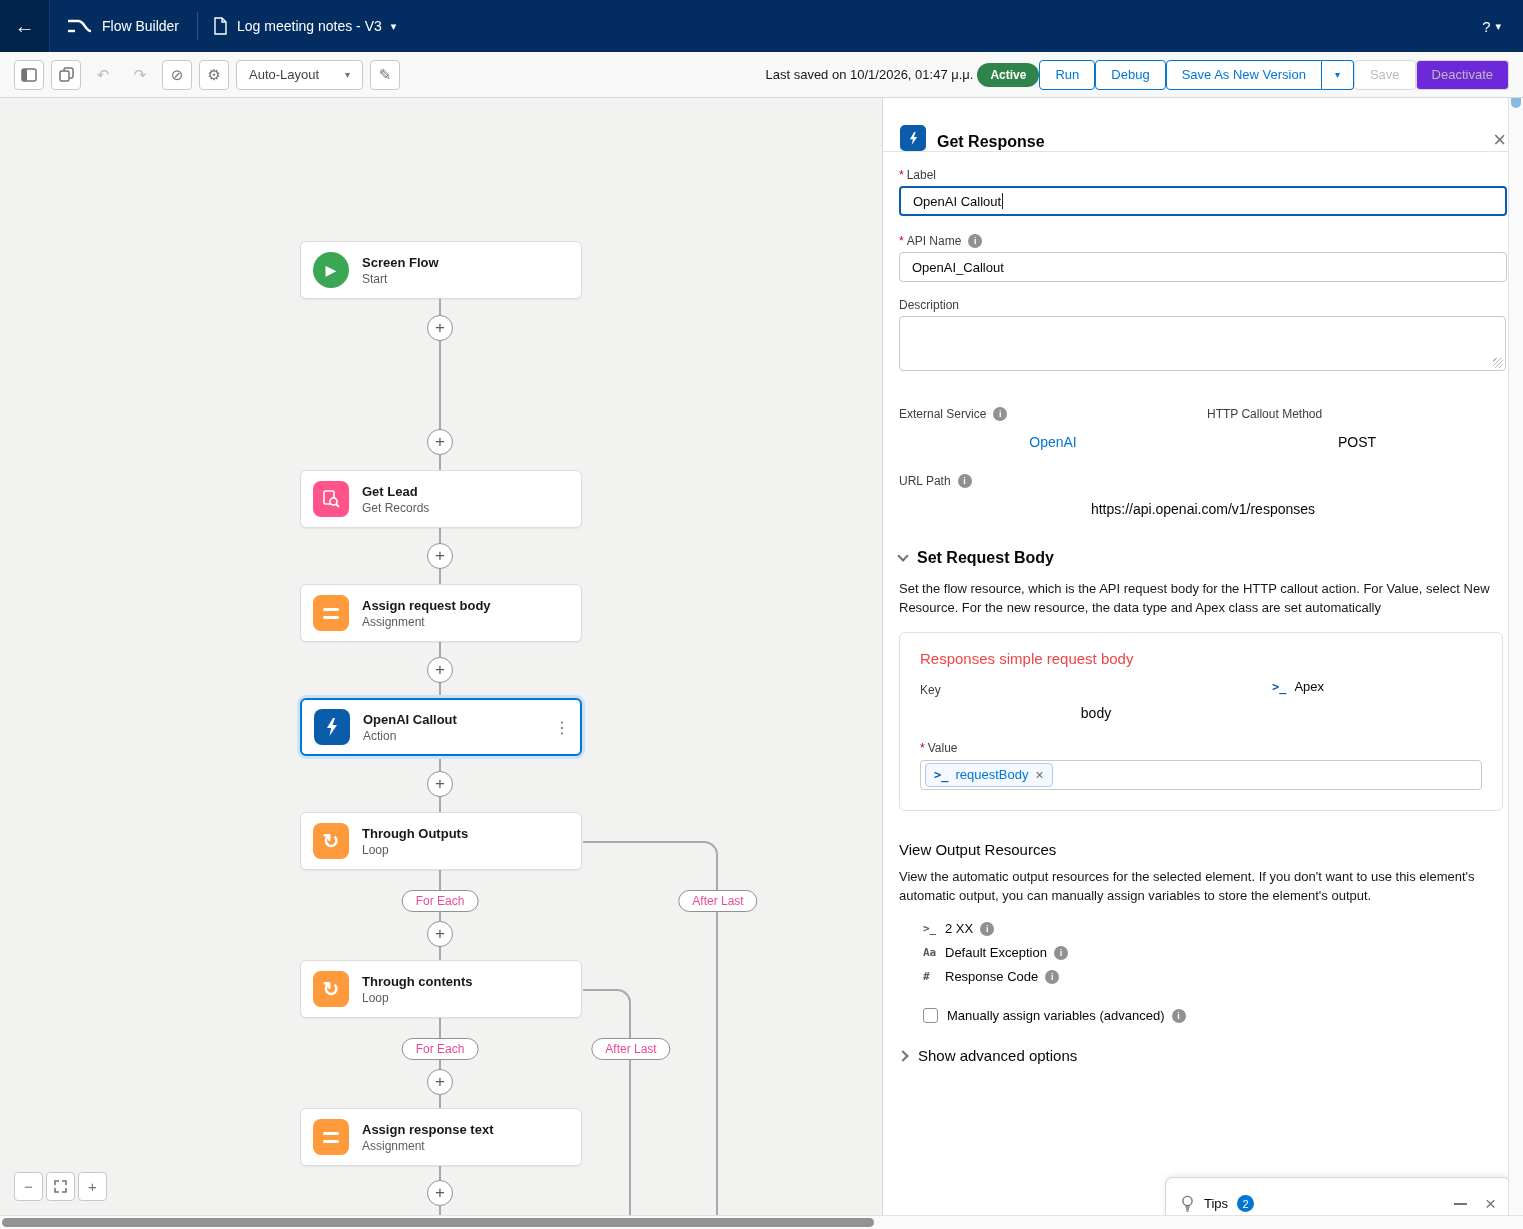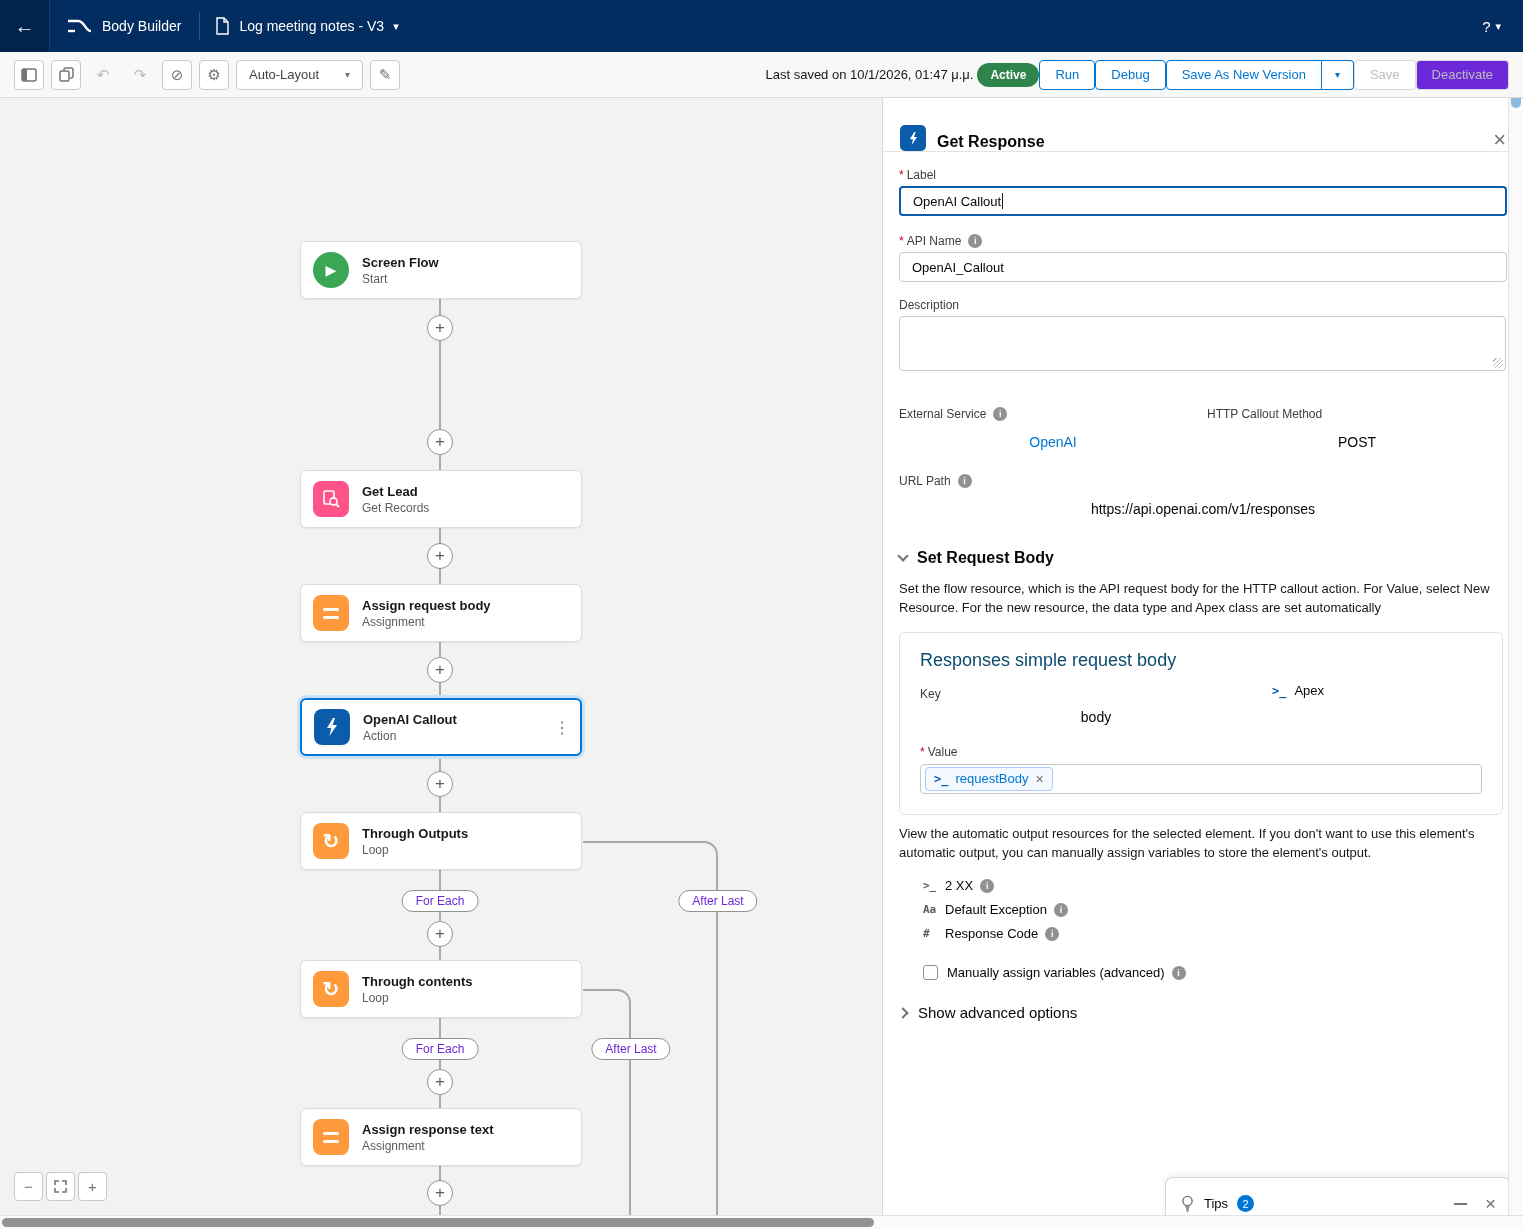--- a/index.html
+++ b/index.html
@@ -50,21 +50,21 @@
   .icon-records { background:#ff538a; }
   .icon-assign { background:#ff9a3c; flex-direction:column; gap:5px; }
   .icon-assign .bar { width:16px; height:3px; background:#fff; border-radius:2px; }
   .icon-action { background:#0b5cab; }
   .icon-loop { background:#ff9a3c; font-size:20px; font-weight:bold; }
   .node-title { font-size:13px; font-weight:bold; color:#181818; }
   .node-sub { font-size:12px; color:#5c5c5c; margin-top:2px; }
   .node-menu { position:absolute; right:10px; top:50%; transform:translateY(-50%); color:#747474; font-size:16px; cursor:pointer; }
 
   .plus { position:absolute; left:427px; width:26px; height:26px; border-radius:50%; background:#fff; border:1px solid #919191; color:#5c5c5c; display:flex; align-items:center; justify-content:center; font-size:17px; z-index:4; cursor:pointer; }
-  .badge { position:absolute; background:#fff; border:1px solid #919191; border-radius:12px; padding:3px 13px; font-size:12px; color:#6d28d9; z-index:4; white-space:nowrap; }
+  .badge { position:absolute; background:#fff; border:1px solid #919191; border-radius:12px; padding:3px 13px; font-size:12px; color:#ec4899; z-index:4; white-space:nowrap; }
 
   .zoom-controls { position:absolute; left:14px; bottom:28px; display:flex; gap:3px; z-index:5; }
   .zoom-btn { width:29px; height:29px; background:#fff; border:1px solid #c9c9c9; border-radius:4px; display:flex; align-items:center; justify-content:center; color:#747474; font-size:15px; cursor:pointer; }
 
   
   .panel { position:absolute; top:98px; left:882px; right:0; bottom:0; background:#fff; border-left:1px solid #d9d9d9; z-index:6; }
   .panel-header { height:54px; display:flex; align-items:flex-end; gap:11px; padding:0 17px; border-bottom:1px solid #e3e3e3; }
   .panel-icon { width:26px; height:26px; border-radius:5px; background:#0b5cab; display:flex; align-items:center; justify-content:center; flex:0 0 26px; }
   .panel-title { font-size:16px; font-weight:bold; color:#080707; }
   .panel-close { margin-left:auto; font-size:22px; color:#747474; cursor:pointer; line-height:1; }
@@ -83,21 +83,21 @@
   .two-col { display:grid; grid-template-columns:308px 1fr; margin-top:36px; }
   .value-text { margin-top:13px; font-size:14px; color:#080707;text-align:center; }
   .link { color:#0176d3; cursor:pointer; }
 
   .section-head { display:flex; align-items:center; gap:10px; margin-top:32px; font-size:16px; font-weight:bold; color:#080707; cursor:pointer; }
   .chev-down { width:8px; height:8px; border-left:2px solid #747474; border-bottom:2px solid #747474; transform:rotate(-45deg); margin-top:-4px; }
   .chev-right { width:8px; height:8px; border-top:2px solid #747474; border-right:2px solid #747474; transform:rotate(45deg); }
   .help-text { margin-top:13px; font-size:13px; color:#181818; line-height:1.45; max-width:604px; }
 
   .req-card { margin-top:14px; margin-right:4px; border:1px solid #e0e0e0; border-radius:6px; padding:17px 20px 20px; }
-  .card-title { font-size:18px; color:#0c4a6e; }
+  .card-title { font-size:15px; color:#ef4444; }
   .kv-row { display:grid; grid-template-columns:1fr 210px; align-items:center; }
   .key-label { font-size:12px; color:#3e3e3c; margin-top:16px; }
   .apex-wrap { display:flex; align-items:center; gap:8px; margin-top:-14px; }
   .mono-icon { font-family:"DejaVu Sans Mono", monospace; font-size:12px; font-weight:bold; color:#0b5cab; }
   .value-label { margin-top:20px; }
   .pill-input { margin-top:5px; height:30px; border:1px solid #c9c9c9; border-radius:4px; display:flex; align-items:center; padding:0 4px; }
   .pill { display:inline-flex; align-items:center; gap:7px; background:#f3f9ff; border:1px solid #aacbff; color:#0176d3; border-radius:4px; padding:3px 8px; font-size:13px; cursor:pointer; }
   .pill .x { color:#706e6b; font-size:14px; cursor:pointer; }
 
   .out-heading { margin-top:30px; font-size:15px; color:#080707; }
@@ -128,21 +128,21 @@
 
   <div class="header">
     <div class="back-btn">
         <span>←</span>
       </div>
     <div class="brand">
       <svg width="26" height="20" viewBox="0 0 26 20">
           <path d="M2 5 H12 C19 5 19 15 25 15" stroke="#fff" stroke-width="2.4" fill="none"></path>
           <path d="M2 15 H9" stroke="#fff" stroke-width="2.4" fill="none"></path>
         </svg>
-      <span class="brand-name">Body Builder</span>
+      <span class="brand-name">Flow Builder</span>
     </div>
     <div class="hdr-divider"></div>
     <div class="flow-title-wrap">
       <svg width="16" height="18" viewBox="0 0 16 18">
           <path d="M3 1 h7 l4 4 v12 h-11 z" stroke="#fff" stroke-width="1.4" fill="none"></path>
           <path d="M10 1 v4 h4" stroke="#fff" stroke-width="1.4" fill="none"></path>
         </svg>
       <span class="flow-title">Log meeting notes - V3</span>
       <span class="hdr-caret">▾</span>
     </div>
@@ -413,20 +413,21 @@
         </div>
         <div class="pill-input">
           <span class="pill">
             <span class="mono-icon">&gt;_</span>
             <span>requestBody</span>
             <span class="x">×</span>
           </span>
         </div>
       </div>
 
+      <div class="out-heading">View Output Resources</div>
       <div class="help-text" style="margin-top:10px;max-width:625px">View the automatic output resources for the selected element. If you don't want to use this element's automatic output, you can manually assign variables to store the element's output.</div>
 
       <div class="out-item" style="margin-top:16px">
         <span class="out-icon">&gt;_</span>
         <span>2 XX</span>
         <span class="info">i</span>
       </div>
       <div class="out-item">
         <span class="out-icon">Aa</span>
         <span>Default Exception</span>

